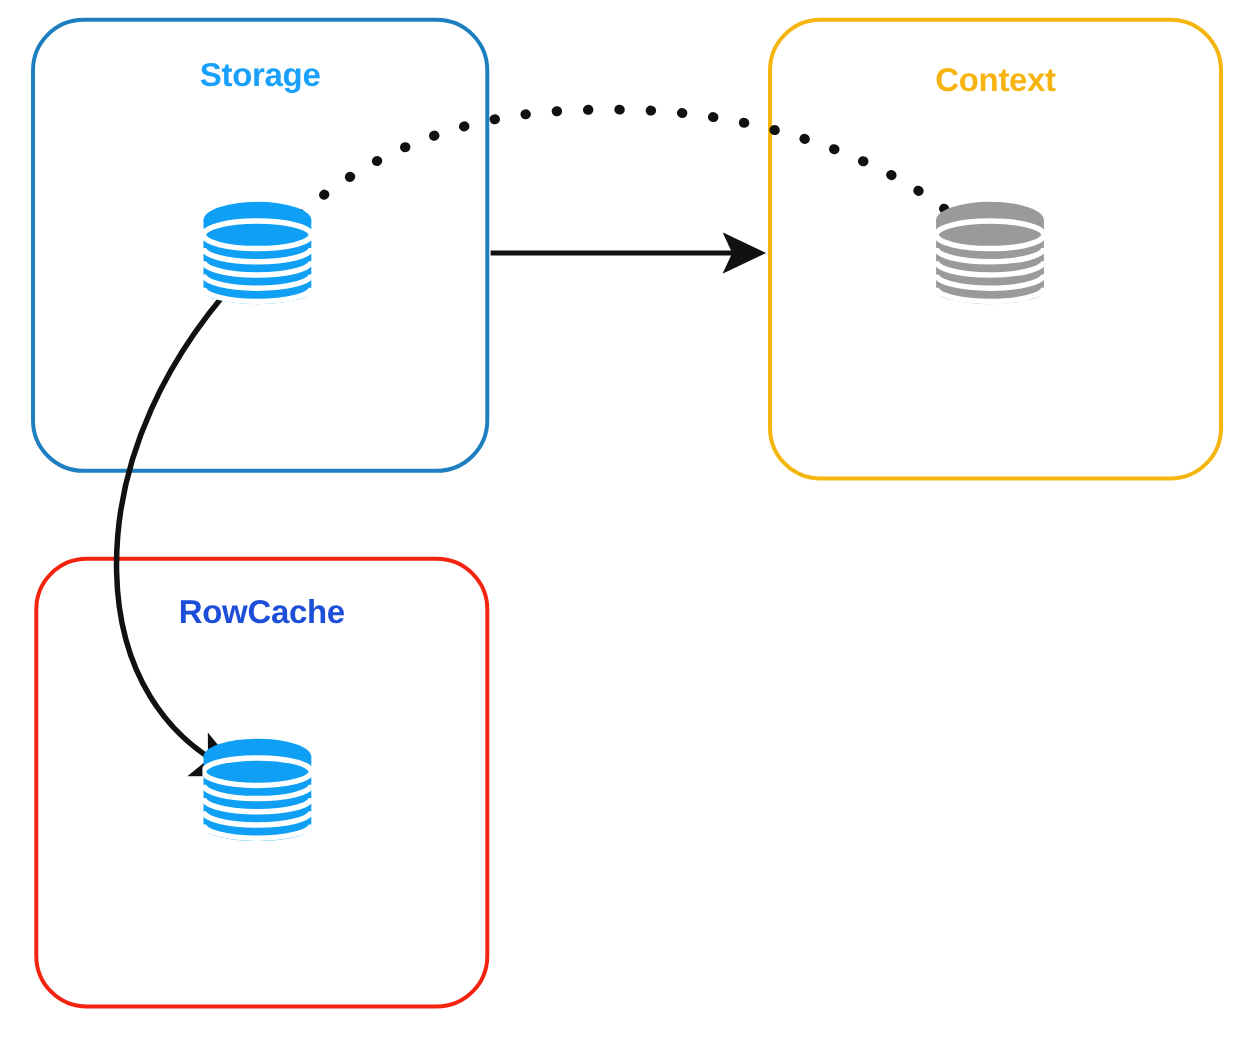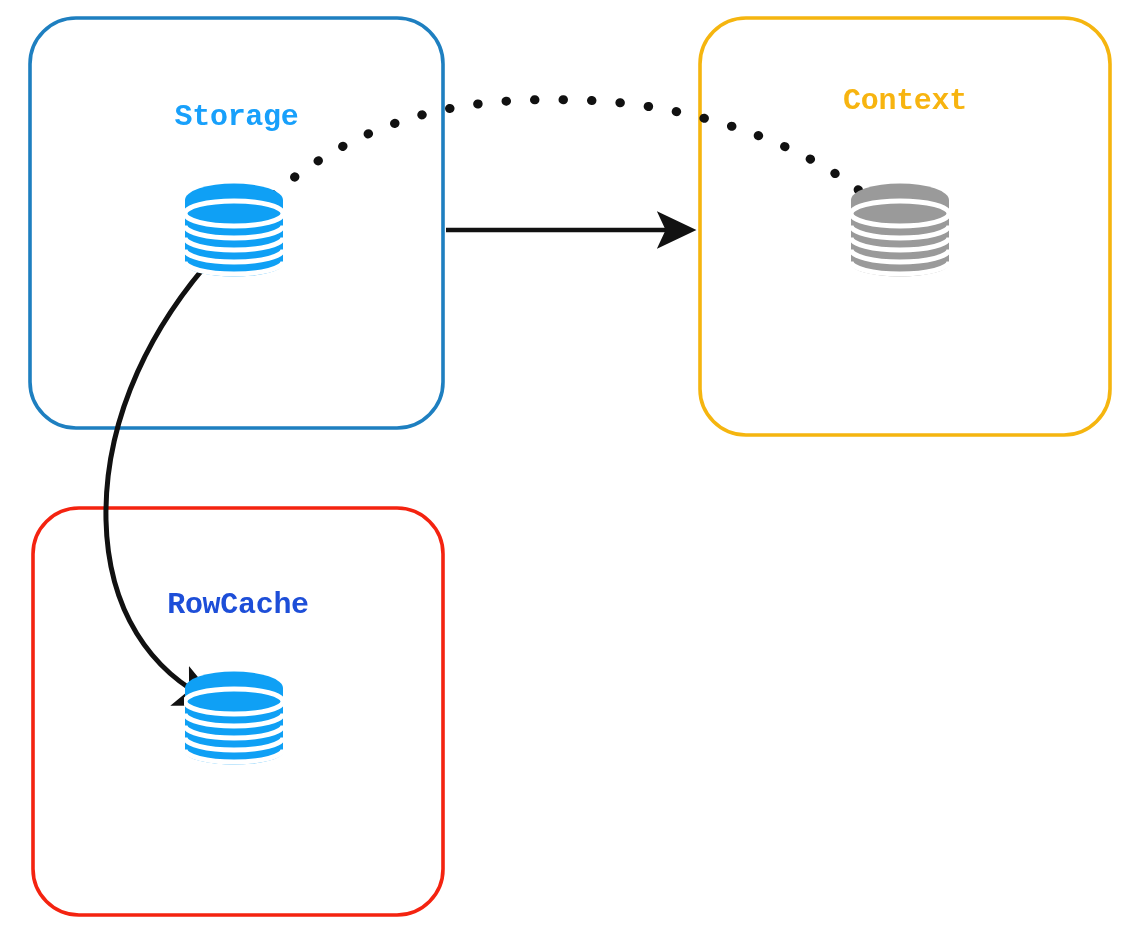--- a/index.html
+++ b/index.html
@@ -18,26 +18,25 @@
     overflow: hidden;
   }
   #diagram-svg {
     position: absolute;
     left: 0;
     top: 0;
     width: 1136px;
     height: 948px;
   }
   .group-title {
-    font-family: Liberation Mono, monospace;
+    font-family: Liberation Sans, sans-serif;
     font-size: 30px;
     font-weight: bold;
     letter-spacing: -0.3px;
     white-space: nowrap;
-    margin-top: 48px;
   }
 </style>
 </head>
 <body>
 
 <div id="canvas">
 
   <svg id="diagram-svg" viewBox="0 0 1136 948">
     <defs>
       <marker id="arrowhead-solid" markerWidth="9" markerHeight="9" refX="7.2" refY="4.5" orient="auto" markerUnits="strokeWidth">
@@ -91,17 +90,17 @@
 
     <use href="#db-cyl-blue" x="184" y="183" width="100" height="94"></use>
 
     <use href="#db-cyl-gray" x="850" y="183" width="100" height="94"></use>
 
     <use href="#db-cyl-blue" x="184" y="671" width="100" height="94"></use>
   </svg>
 
   <div class="group-title" style="position:absolute; left:30px; top:52px; width:413px; text-align:center; color:#18A0FB;">Storage</div>
 
-  <div class="group-title" style="position:absolute; left:700px; top:36px; width:410px; text-align:center; color:#F7B410;">Context</div>
+  <div class="group-title" style="position:absolute; left:700px; top:57px; width:410px; text-align:center; color:#F7B410;">Context</div>
 
   <div class="group-title" style="position:absolute; left:33px; top:540px; width:410px; text-align:center; color:#1d4ed8;">RowCache</div>
 
 </div>
 
 </body></html>

